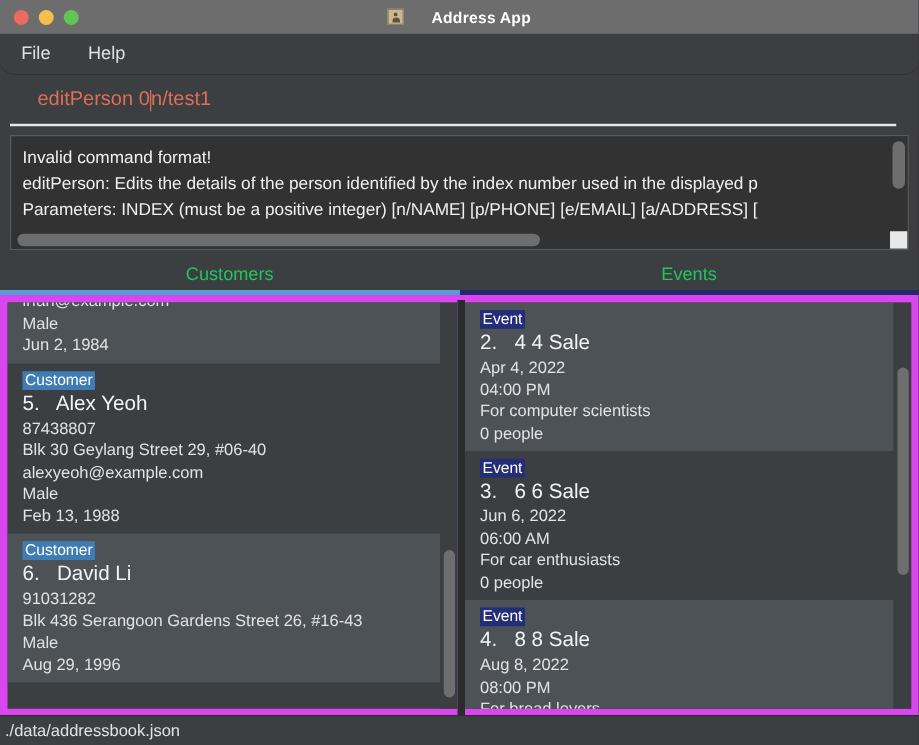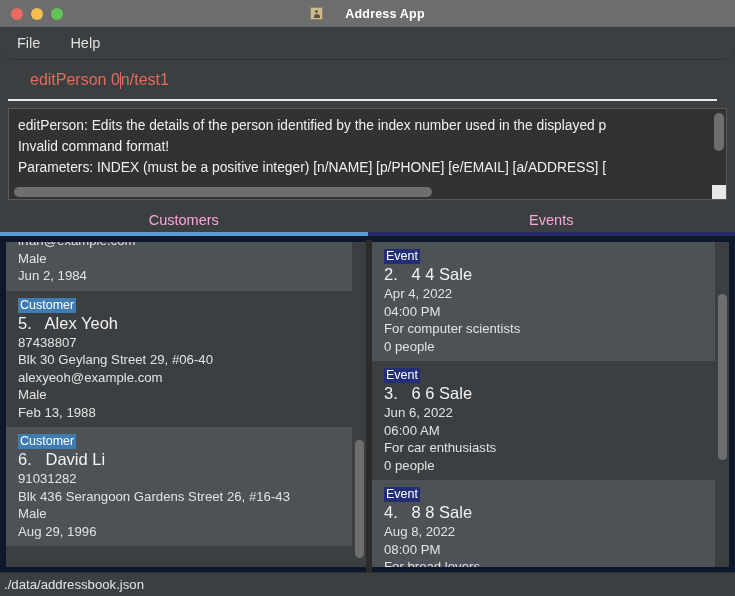--- a/index.html
+++ b/index.html
@@ -133,34 +133,34 @@
   }
 
   
   .tabbar {
     flex: 0 0 32px;
     display: flex; background: #3c3f41;
     position: relative;
   }
   .tab {
     flex: 1; display: flex; align-items: center; justify-content: center;
-    color: #f9a8d4; font-size: 14.5px;
+    color: #22c55e; font-size: 14.5px;
     position: relative; cursor: default;
   }
   .tab .tab-underline {
     position: absolute; left: 0; right: 0; bottom: 0; height: 4px;
   }
   .tab.active .tab-underline { background: #5b9bd5; }
   .tab.inactive .tab-underline { background: #23296b; }
 
   
   .panes {
     flex: 1 1 auto;
     display: flex;
-    background: #0f172a;
+    background: #d946ef;
     padding: 4px 0 0 0;
     overflow: hidden;
     position: relative;
   }
   .pane {
     position: relative; overflow: hidden;
     background: #3c3f41;
     margin: 0 0 0 0;
   }
   .pane-left  { width: 360px; margin: 2px 0 5px 6px; }
@@ -241,22 +241,22 @@
   <div class="command-area">
     <div class="command-field">
       <span class="command-text">editPerson 0</span>
         <span class="caret"></span>
         <span class="command-text">n/test1</span>
     </div>
   </div>
 
   <div class="result-wrap">
     <div class="result-text">
+      <div class="result-line">Invalid command format!</div>
       <div class="result-line">editPerson: Edits the details of the person identified by the index number used in the displayed p</div>
-      <div class="result-line">Invalid command format!</div>
       <div class="result-line">Parameters: INDEX (must be a positive integer) [n/NAME] [p/PHONE] [e/EMAIL] [a/ADDRESS] [</div>
     </div>
     <div class="vscroll-track">
       <div class="vscroll-thumb"></div>
     </div>
     <div class="hscroll-track">
       <div class="hscroll-thumb"></div>
     </div>
     <div class="scroll-corner"></div>
   </div>

